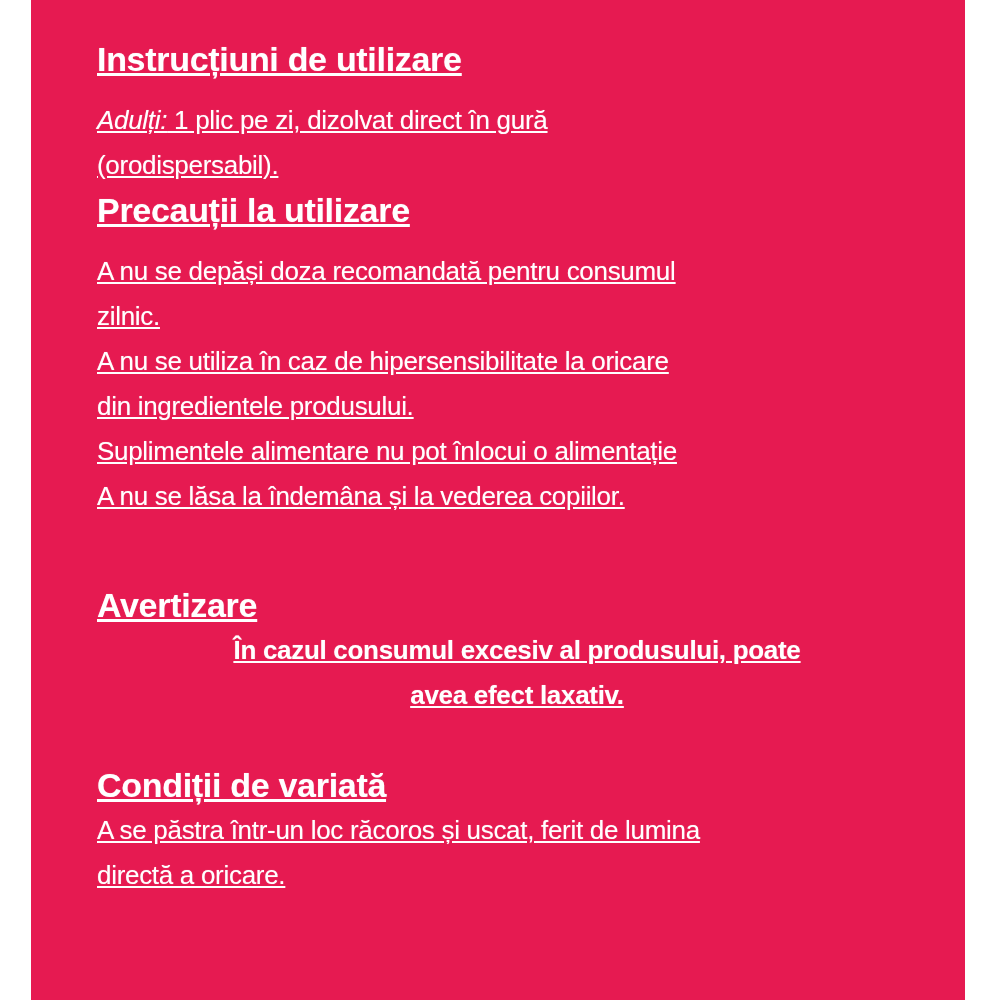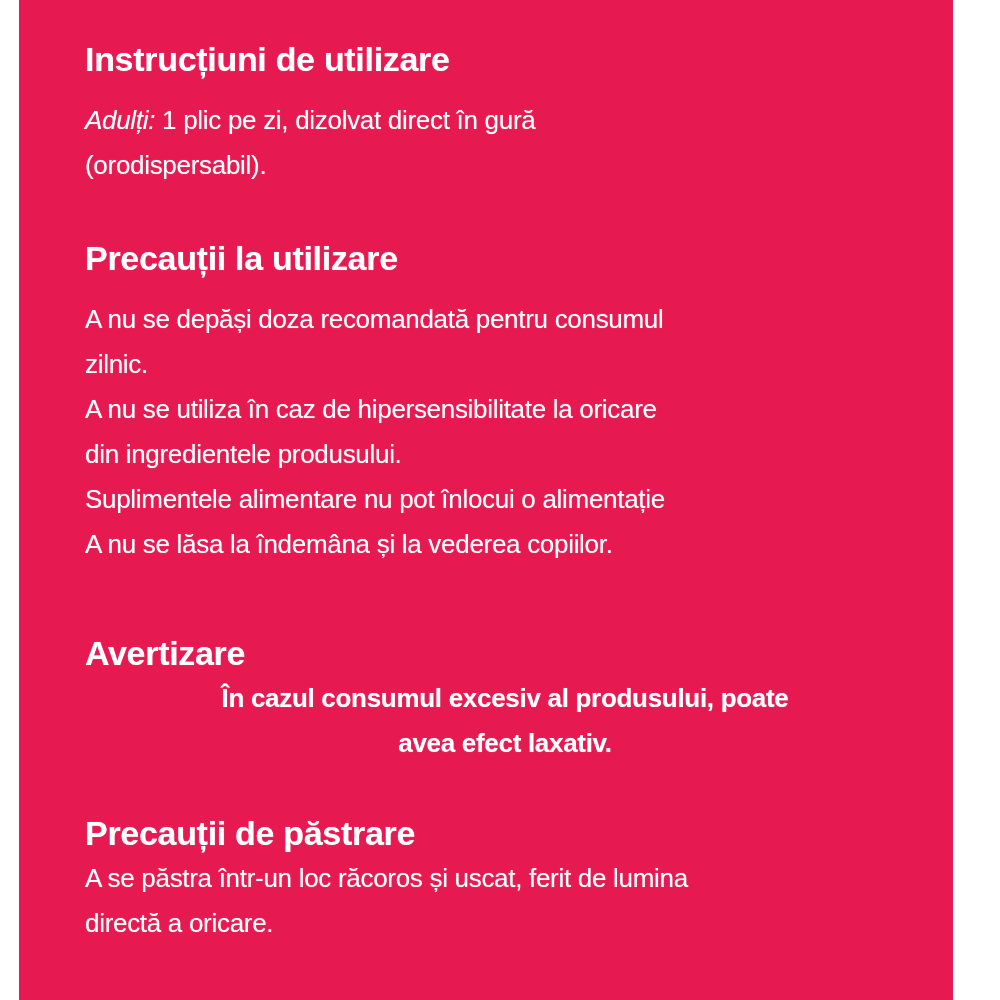--- a/index.html
+++ b/index.html
@@ -12,48 +12,49 @@
     overflow: hidden;
   }
   .page {
     position: relative;
     width: 1000px;
     height: 1000px;
     background: #ffffff;
   }
   .panel {
     position: absolute;
-    left: 19px;
+    left: 31px;
     top: 0;
     width: 934px;
     height: 1000px;
     background: #E61A51;
     color: #ffffff;
     box-sizing: border-box;
     padding: 37px 28px 0 66px;
     overflow: hidden;
     text-shadow: 0 0 1px rgba(255,255,255,0.45);
+    text-decoration: underline;
   }
   .panel * { margin: 0; padding: 0; }
   h2 {
     font-size: 34px;
     line-height: 45px;
     font-weight: 700;
     letter-spacing: -0.3px;
     white-space: nowrap;
   }
   .body {
     font-size: 26px;
     line-height: 45px;
     font-weight: 400;
     letter-spacing: -0.3px;
   }
   .line { display: block; white-space: nowrap; }
   .gap-after-heading { margin-top: 16px; }
-  .sect-gap-1 { margin-top: 48px; }
+  .sect-gap-1 { }
   .sect-gap-2 { margin-top: 64px; }
   .sect-gap-3 { margin-top: 45px; }
   .bold-body { font-weight: 700; text-align: center; }
   em { font-style: italic; }
 </style>
 </head>
 <body>
 
 <div class="page">
   <div class="panel">
@@ -80,21 +81,21 @@
 
     <section class="sect-gap-2">
       <h2>Avertizare</h2>
       <div class="body bold-body">
         <span class="line">În cazul consumul excesiv al produsului, poate</span>
         <span class="line">avea efect laxativ.</span>
       </div>
     </section>
 
     <section class="sect-gap-3">
-      <h2>Precauții de păstrare</h2>
+      <h2>Condiții de variată</h2>
       <div class="body">
         <span class="line">A se păstra într-un loc răcoros și uscat, ferit de lumina</span>
         <span class="line">directă a oricare.</span>
       </div>
     </section>
 
   </div>
 </div>
 
 </body></html>

